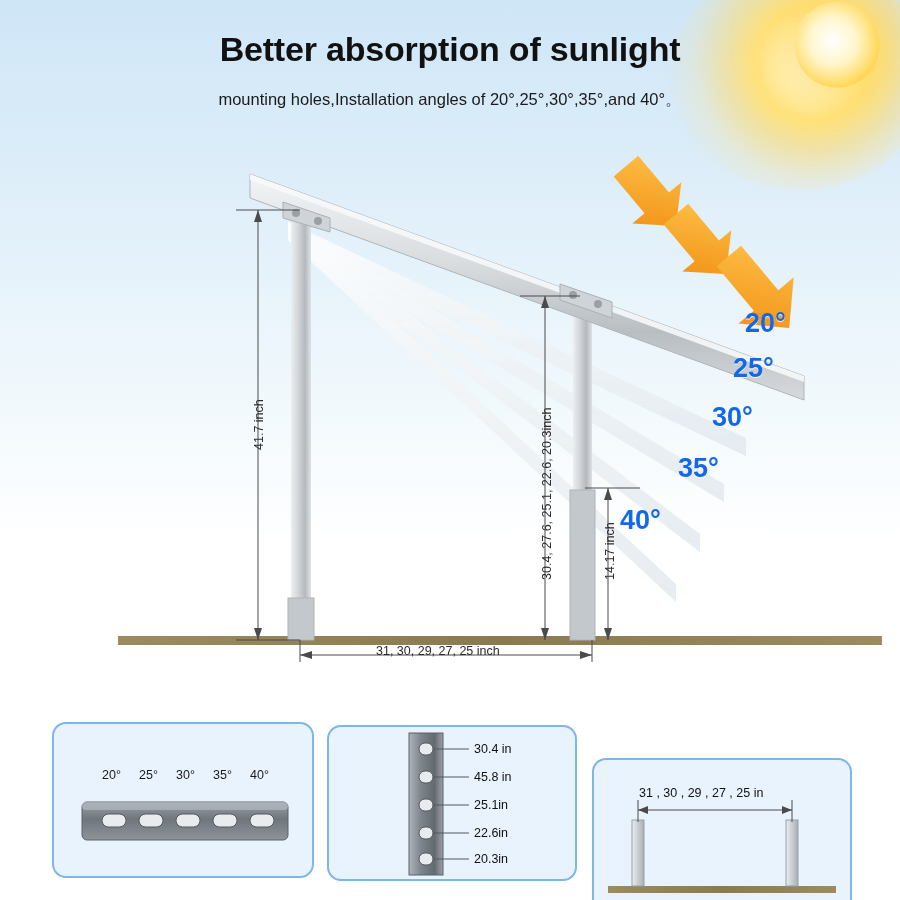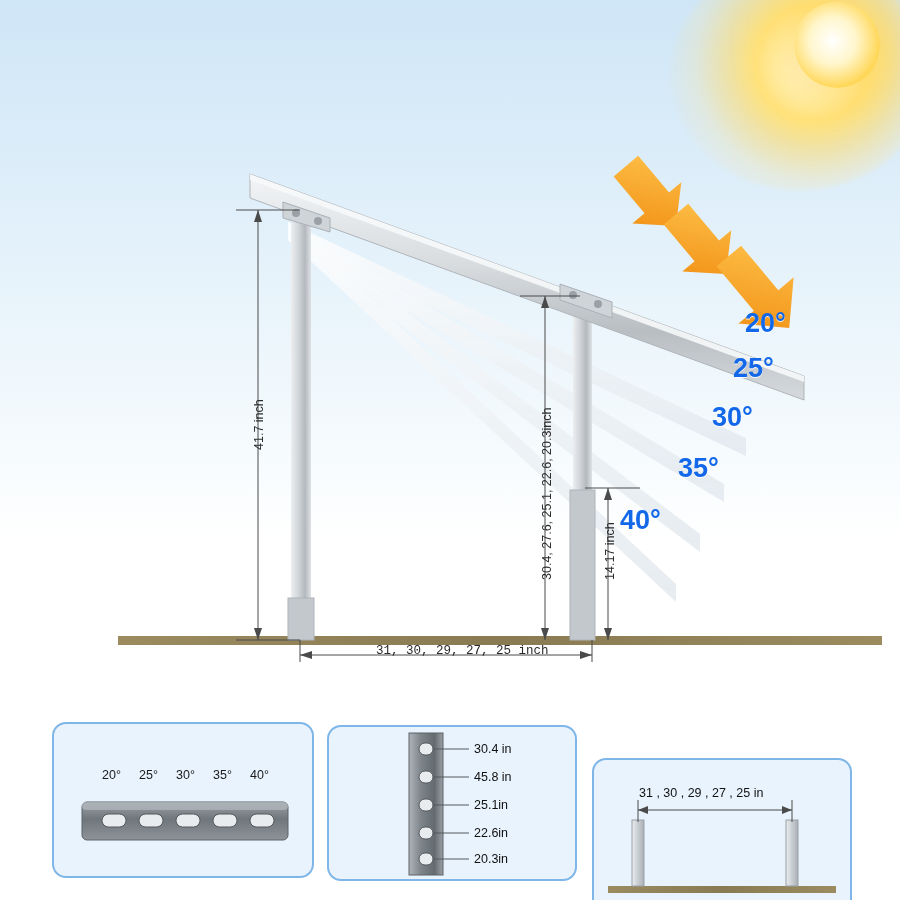--- a/index.html
+++ b/index.html
@@ -61,21 +61,23 @@
 </head>
 <body>
 
 <div id="page">
 
   <div class="sun-wrap">
     <div class="sun-glow"></div>
     <div class="sun-core"></div>
   </div>
 
+  <div class="title">Better absorption of sunlight</div>
   <div class="subtitle">
+    <div>mounting holes,Installation angles of 20°,25°,30°,35°,and 40°。</div>
   </div>
 
   <div class="stage">
     <svg width="900" height="530" viewBox="0 0 900 530">
       <defs>
         <linearGradient id="metalH" x1="0" y1="0" x2="0" y2="1">
           <stop offset="0%" stop-color="#f2f4f6"></stop>
           <stop offset="40%" stop-color="#d8dcdf"></stop>
           <stop offset="70%" stop-color="#b9bec3"></stop>
           <stop offset="100%" stop-color="#d6dadd"></stop>
@@ -169,21 +171,21 @@
 
     <div class="angle-label" style="left:745px;top:158px;">20°</div>
     <div class="angle-label" style="left:733px;top:203px;">25°</div>
     <div class="angle-label" style="left:712px;top:252px;">30°</div>
     <div class="angle-label" style="left:678px;top:303px;">35°</div>
     <div class="angle-label" style="left:620px;top:355px;">40°</div>
 
     <div class="dim-text dim-vert" style="left:252px;top:300px;">41.7 inch</div>
     <div class="dim-text dim-vert" style="left:540px;top:430px;">30.4, 27.6, 25.1, 22.6, 20.3inch</div>
     <div class="dim-text dim-vert" style="left:603px;top:430px;">14.17 inch</div>
-    <div class="dim-text" style="left:376px;top:494px;font-family:Liberation Mono, monospace;">31, 30, 29, 27, 25 inch</div>
+    <div class="dim-text" style="left:376px;top:494px;">31, 30, 29, 27, 25 inch</div>
   </div>
 
 
   <div class="card card1">
     <svg width="258" height="152" viewBox="0 0 258 152">
       <defs>
         <linearGradient id="railG" x1="0" y1="0" x2="0" y2="1">
           <stop offset="0%" stop-color="#9aa0a6"></stop>
           <stop offset="45%" stop-color="#6f767c"></stop>
           <stop offset="100%" stop-color="#8d9399"></stop>

